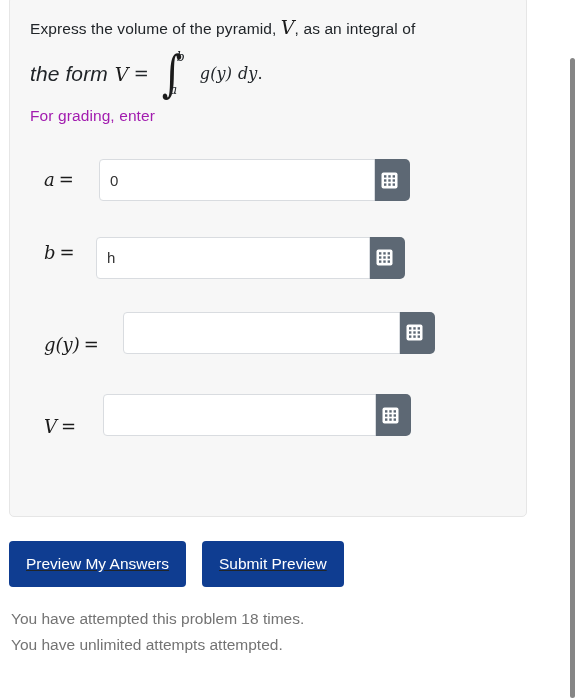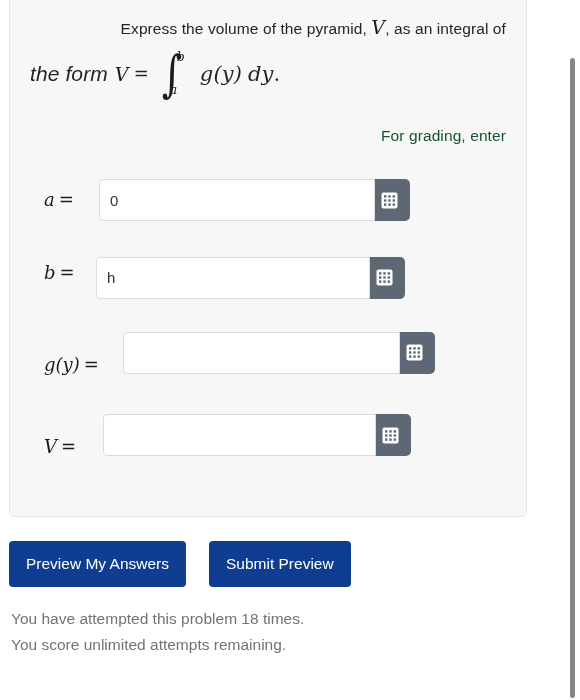--- a/index.html
+++ b/index.html
@@ -72,21 +72,21 @@
     font-family: "DejaVu Serif", "Liberation Serif", serif;
     font-style: italic;
     font-size: 16.5px;
     color: #1b1b1b;
   }
   .math-up {
     font-family: "DejaVu Serif", "Liberation Serif", serif;
     font-style: normal;
   }
 
-  .line1 { margin: 0 0 6px 0; text-align: right; }
+  .line1 { margin: 0 0 6px 0; }
   .line2 {
     margin: 0;
     display: flex;
     align-items: center;
     flex-wrap: nowrap;
     min-height: 48px;
   }
   .line2 .lead { font-size: 21px; font-style: italic; }
 
   
@@ -133,31 +133,30 @@
     position: absolute;
     left: 13px;
     bottom: 1px;
     font-family: "DejaVu Serif", "Liberation Serif", serif;
     font-style: italic;
     font-size: 12.5px;
   }
   .integrand {
     font-family: "DejaVu Serif", "Liberation Serif", serif;
     font-style: italic;
-    font-size: 21px;
+    font-size: 16px;
     margin-left: 5px;
     white-space: nowrap;
   }
   .integrand .sp { display: inline-block; width: 6px; }
 
   .grading-line {
-    margin: 24px 0 0 0;
+    margin: 4px 0 0 0;
     font-size: 15.5px;
-    color: #14532d;
-    text-align: right;
+    color: #a21caf;
   }
 
   
   .answer-rows { margin-top: 16px; }
 
   .answer-row {
     display: flex;
     align-items: center;
     position: relative;
   }
@@ -232,21 +231,22 @@
     width: 17px;
     height: 17px;
   }
 
   
   .action-bar {
     position: absolute;
     left: 9px;
     top: 541px;
     display: flex;
-    gap: 23px;
+    gap: 16px;
+    text-decoration: underline;
   }
   .action-button {
     border: none;
     border-radius: 4px;
     background: #0f3d91;
     color: #ffffff;
     font-family: "Liberation Sans", sans-serif;
     font-size: 15.5px;
     line-height: 1;
     padding: 0 17px;
@@ -390,20 +390,20 @@
     </div>
   </div>
 
   <div class="action-bar">
     <button class="action-button">Preview My Answers</button>
     <button class="action-button">Submit Preview</button>
   </div>
 
   <div class="status-block">
     <p class="status-line">You have attempted this problem 18 times.</p>
-    <p class="status-line">You score unlimited attempts remaining.</p>
+    <p class="status-line">You have unlimited attempts attempted.</p>
   </div>
 
 </div>
 
 <div class="page-scrollbar">
   <div class="page-scrollbar-thumb"></div>
 </div>
 
 </body></html>

